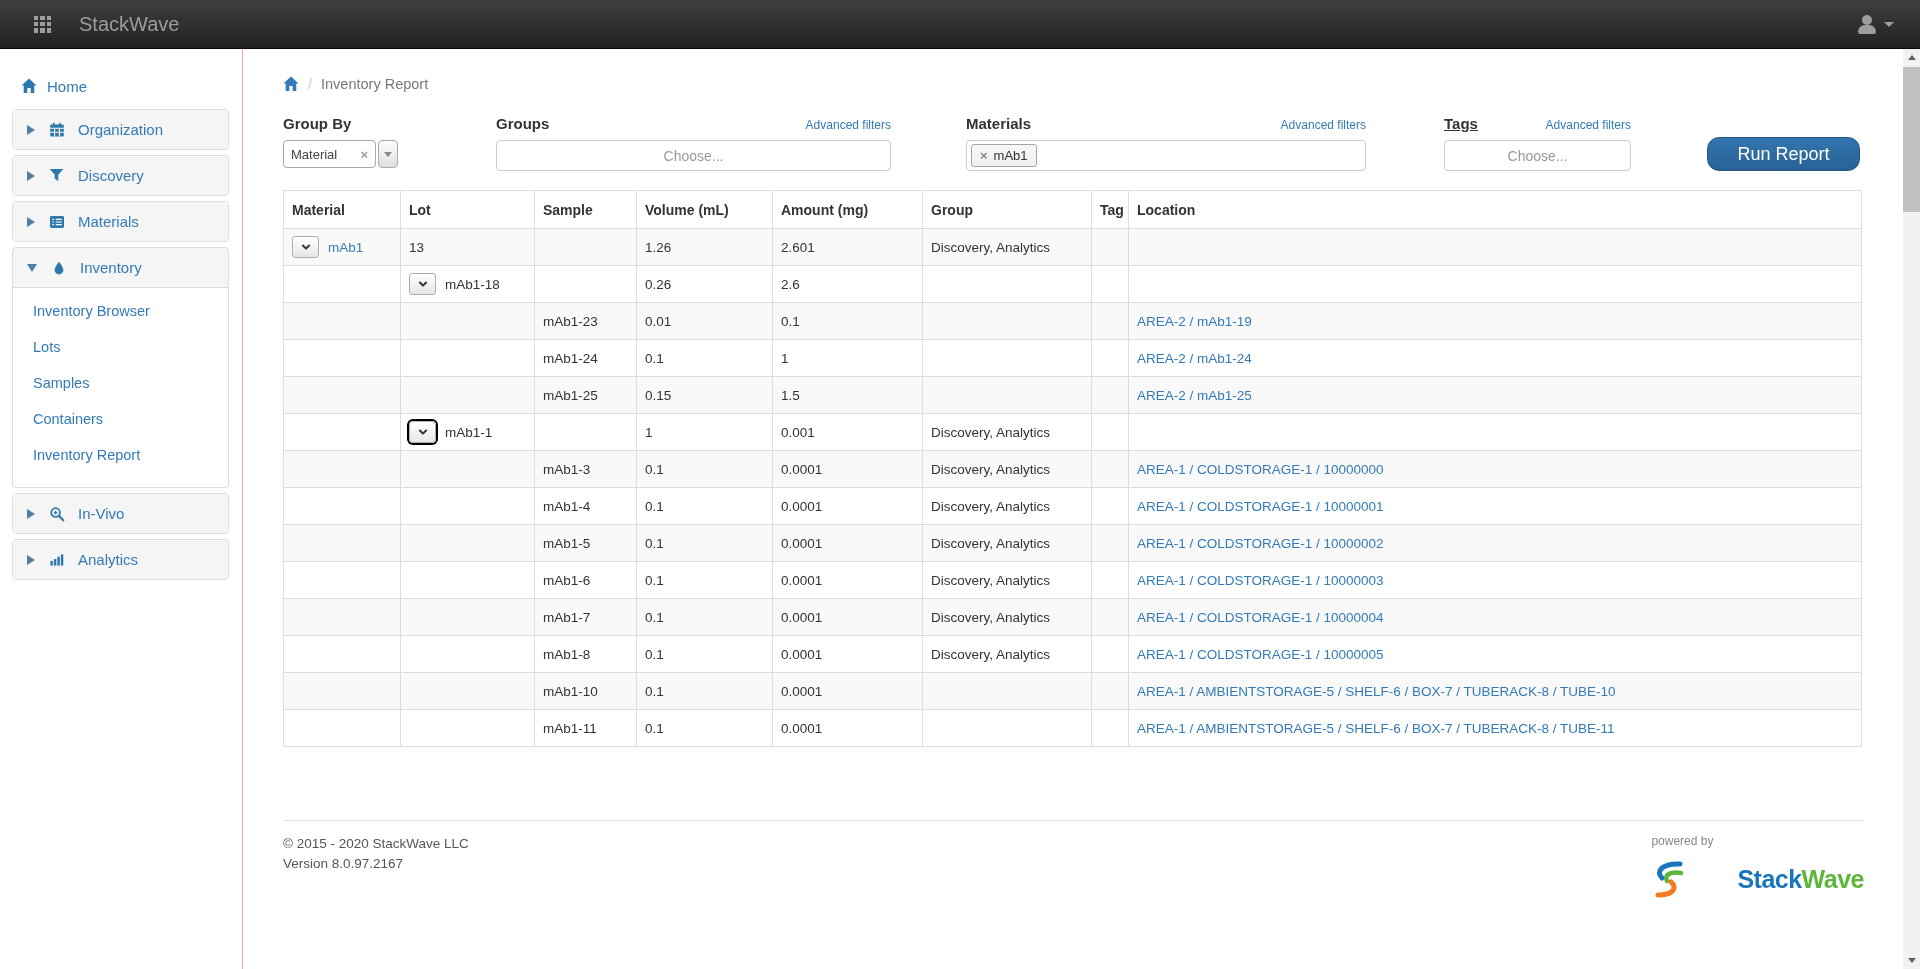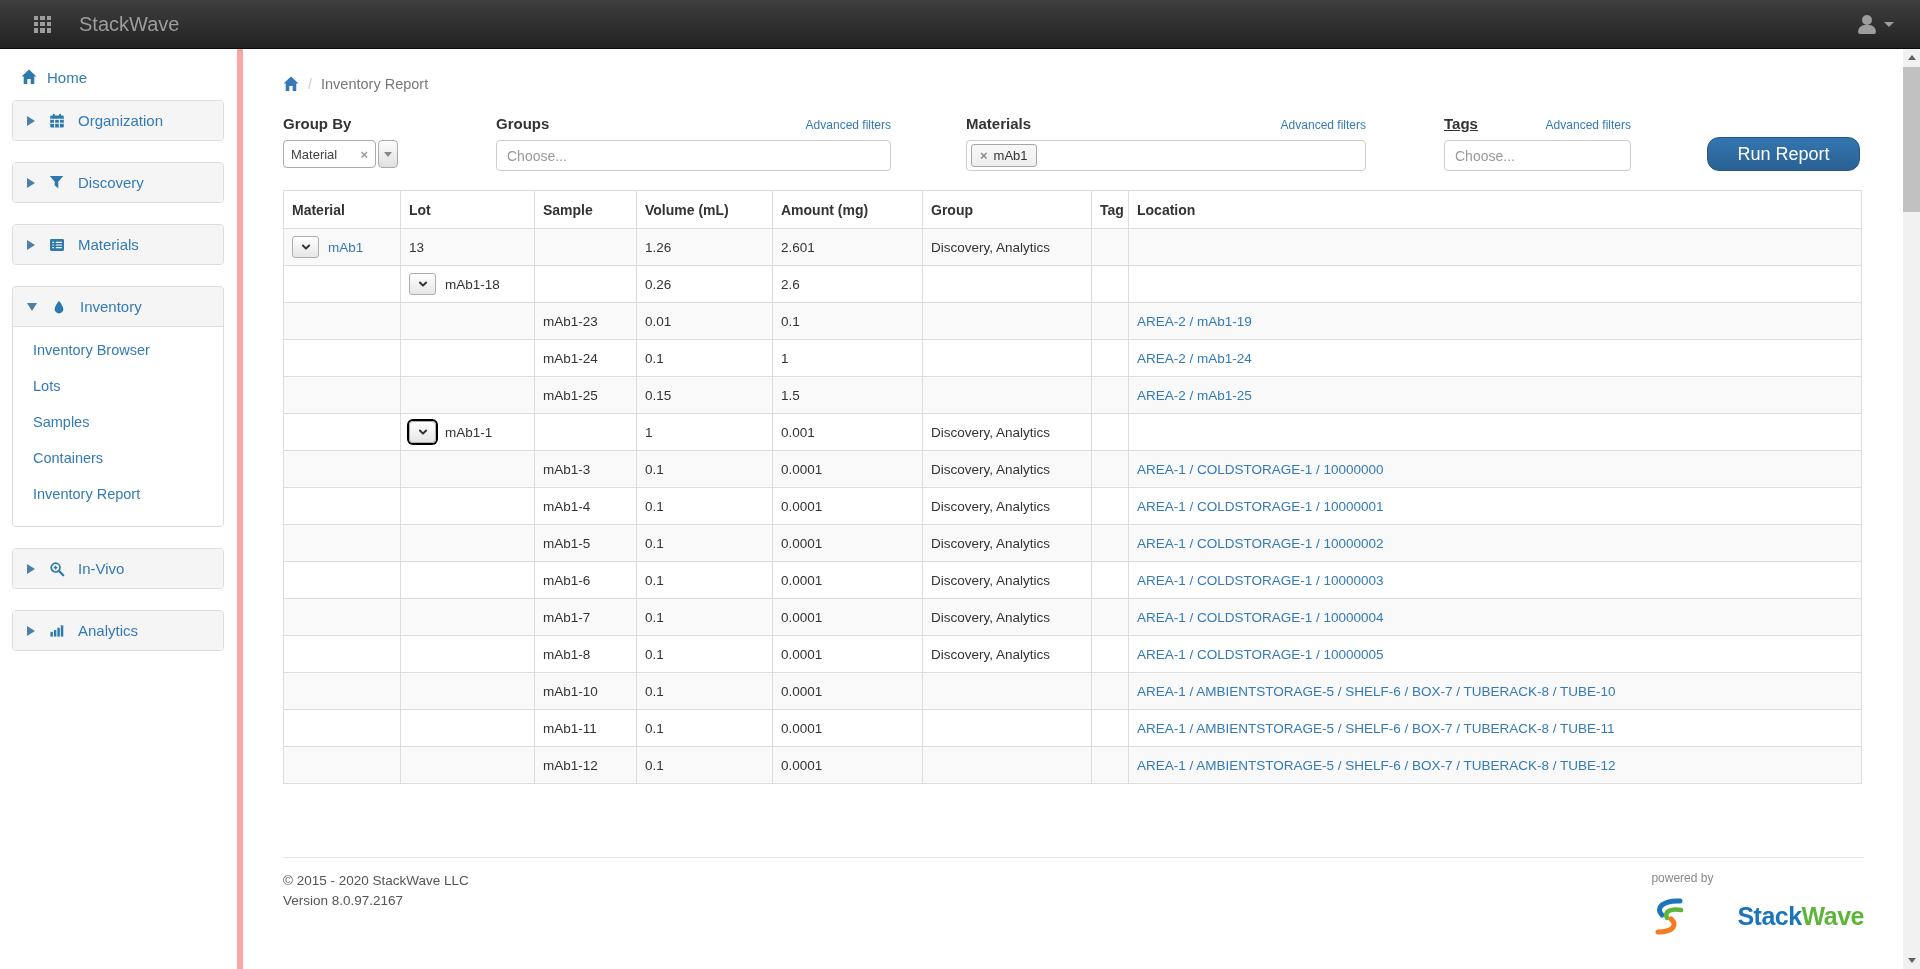--- a/index.html
+++ b/index.html
@@ -19,25 +19,25 @@
   .user-icon { width:20px; height:19px; position:relative; }
   .user-icon .head { position:absolute; left:5px; top:0; width:10px; height:10px;
     border-radius:50%; background:#9d9d9d; }
   .user-icon .body { position:absolute; left:1px; top:10px; width:18px; height:9px;
     border-radius:9px 9px 3px 3px; background:#9d9d9d; }
   .caret-down { width:0; height:0; border-left:5px solid transparent;
     border-right:5px solid transparent; border-top:5px solid #9d9d9d; }
 
   
   .sidebar { position:absolute; left:0; top:49px; width:243px; bottom:0;
-    background:#fff; border-right:6px solid #fca5a5; padding:18px 13px 0 12px; }
+    background:#fff; border-right:1px solid #fca5a5; padding:27px 13px 0 12px; }
   .home-link { display:flex; align-items:center; gap:10px; padding-left:9px;
     height:20px; margin-bottom:13px; color:#337ab7; font-size:15px; cursor:pointer; }
   .home-link svg { color:#2e79ab; }
-  .panel { border:1px solid #ddd; border-radius:4px; margin-bottom:21px;
+  .panel { border:1px solid #ddd; border-radius:4px; margin-bottom:5px;
     background:#fde047; overflow:hidden; }
   .panel-header { display:flex; align-items:center; height:39px; background:#f5f5f5;
     padding-left:14px; cursor:pointer; }
   .panel-header .tri { margin-right:13px; }
   .tri-right { width:0; height:0; border-left:8px solid #4d80a4;
     border-top:5px solid transparent; border-bottom:5px solid transparent; }
   .tri-down  { width:0; height:0; border-top:8px solid #4d80a4;
     border-left:5px solid transparent; border-right:5px solid transparent; }
   .panel-header .s-icon { width:17px; height:17px; margin-right:13px;
     color:#2e79ab; display:flex; align-items:center; justify-content:center; }
@@ -67,21 +67,21 @@
     background:#fff; display:flex; align-items:center; padding:0 7px;
     font-size:13px; color:#444; cursor:pointer; }
   .gb-pill .x { margin-left:auto; color:#999; font-weight:bold; font-size:13px; cursor:pointer; }
   .gb-caret { width:20px; height:28px; margin-left:2px; border:1px solid #aaa;
     border-radius:4px; background:linear-gradient(#fdfdfd,#e0e0e0);
     display:flex; align-items:center; justify-content:center; cursor:pointer; }
   .gb-caret .caret { width:0; height:0; border-left:4px solid transparent;
     border-right:4px solid transparent; border-top:5px solid #888; }
   .choose-input { position:absolute; top:25px; left:0; width:100%; height:31px;
     border:1px solid #ccc; border-radius:4px; padding:0 10px; font-size:14px;
-    color:#555; font-family:inherit; }
+    color:#555; font-family:inherit;text-align:center; }
   .choose-input::placeholder { color:#999; }
   .tagbox { position:absolute; top:25px; left:0; width:100%; height:31px;
     border:1px solid #ccc; border-radius:4px; background:#fff; display:flex;
     align-items:center; padding:0 4px; cursor:text; }
   .tag-pill { display:inline-flex; align-items:center; gap:6px; height:23px;
     background:linear-gradient(#f8f8f8,#eee); border:1px solid #a6a6a6;
     border-radius:3px; padding:0 8px; font-size:13px; color:#333; }
   .tag-pill .x { color:#888; font-weight:bold; cursor:pointer; }
   .run-btn { position:absolute; left:1424px; top:22px; width:153px; height:34px;
     background:linear-gradient(#3476af,#296195); border:1px solid #255681;
@@ -479,30 +479,20 @@
         <tr>
           <td></td>
           <td></td>
           <td>mAb1-11</td>
           <td>0.1</td>
           <td>0.0001</td>
           <td></td>
           <td></td>
           <td><a>AREA-1 / AMBIENTSTORAGE-5 / SHELF-6 / BOX-7 / TUBERACK-8 / TUBE-11</a></td>
         </tr>
-        <tr>
-          <td></td>
-          <td></td>
-          <td>mAb1-12</td>
-          <td>0.1</td>
-          <td>0.0001</td>
-          <td></td>
-          <td></td>
-          <td><a>AREA-1 / AMBIENTSTORAGE-5 / SHELF-6 / BOX-7 / TUBERACK-8 / TUBE-12</a></td>
-        </tr>
       </tbody>
   </table>
 
   <hr class="footer-rule">
   <div class="footer">
     <div class="foot-left">
       <div>© 2015 - 2020 StackWave LLC</div>
       <div>Version 8.0.97.2167</div>
     </div>
     <div class="foot-right">

